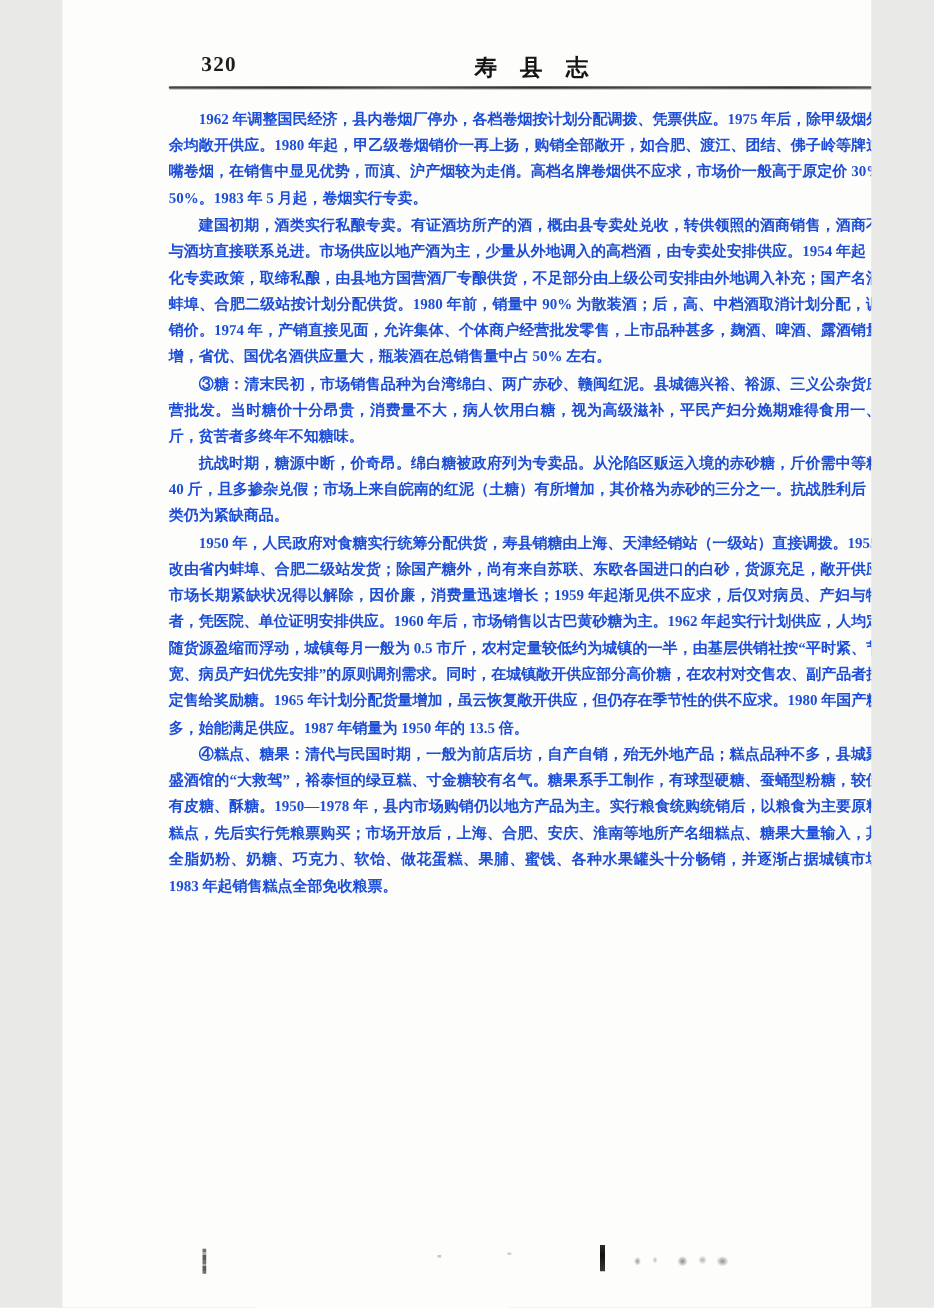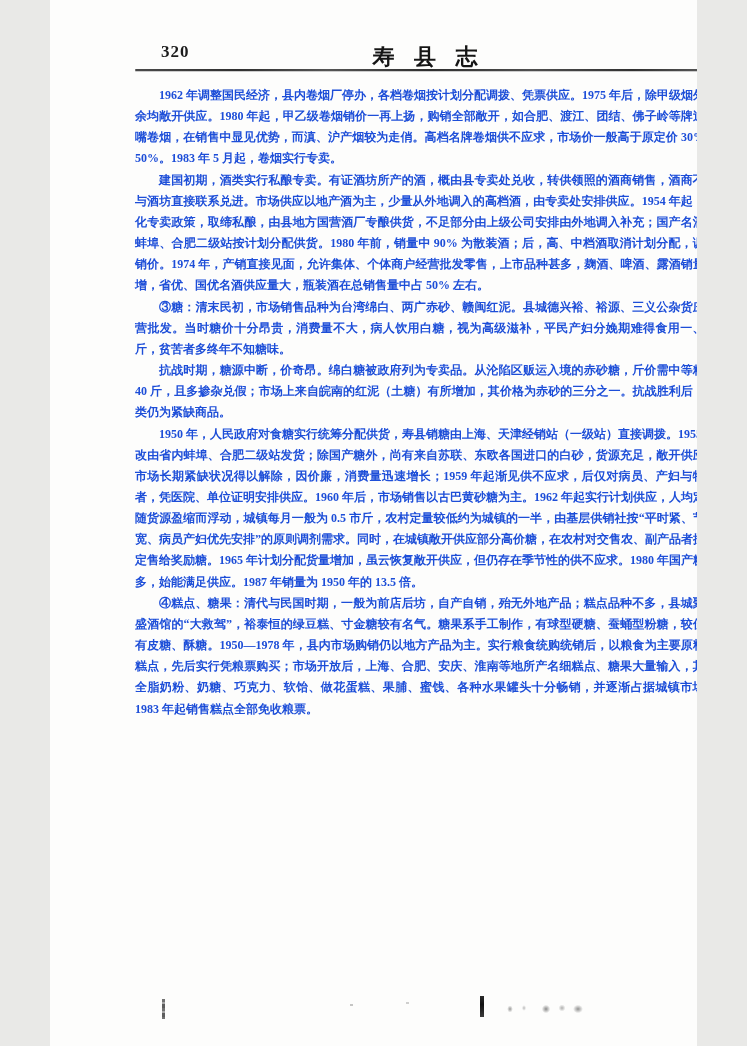--- a/index.html
+++ b/index.html
@@ -32,21 +32,21 @@
     font-size: 17px;
     font-weight: 600;
     letter-spacing: 1px;
     color: #1c1c1c;
   }
   .book-title {
     position: absolute;
     left: 50%;
     transform: translateX(-50%);
     top: 0;
-    font-size: 22px;
+    font-size: 18px;
     font-weight: 700;
     word-spacing: 10px;
     letter-spacing: 2px;
     white-space: nowrap;
     color: #151515;
   }
   .header-rule {
     position: absolute;
     top: 69px;
     left: 85px;

